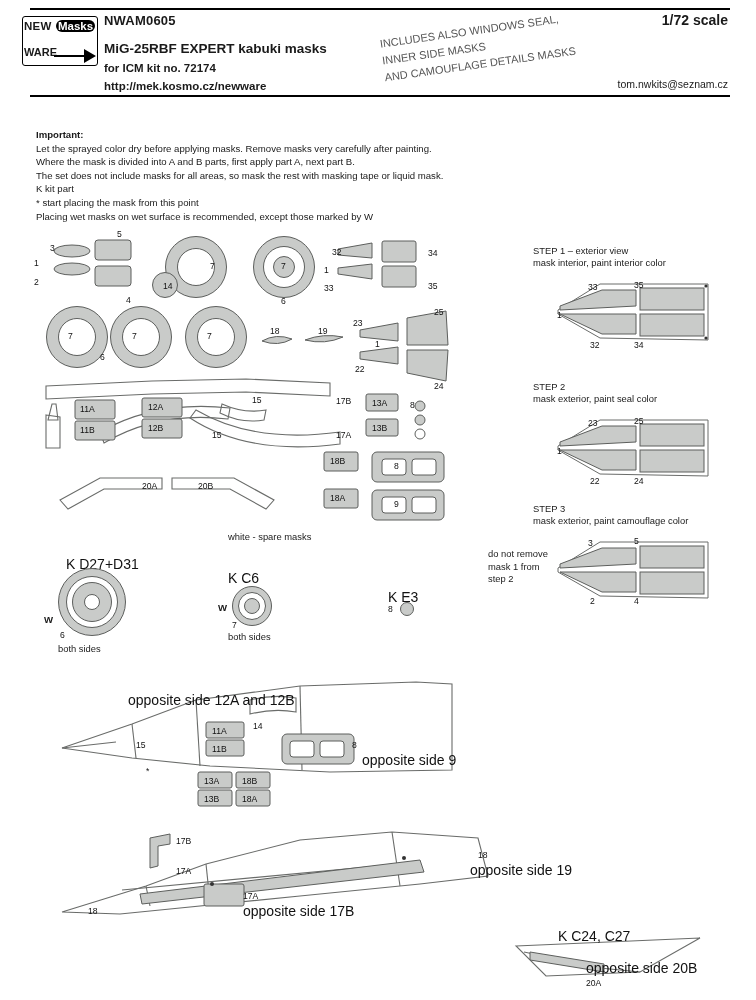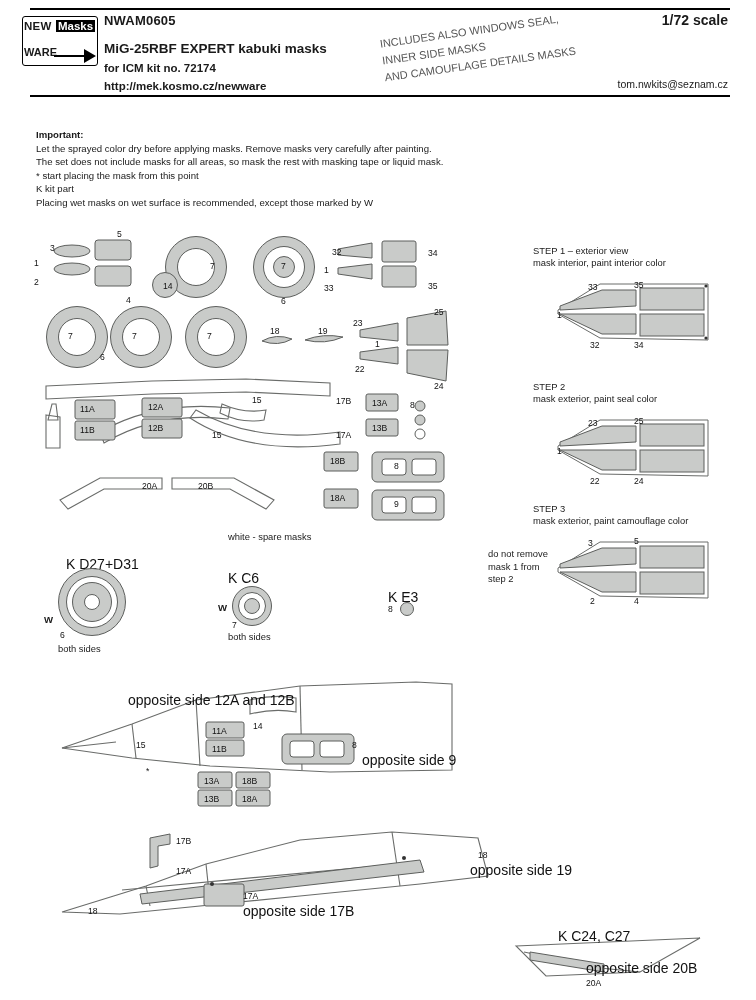--- a/index.html
+++ b/index.html
@@ -13,21 +13,21 @@
   }
   .sheet{position:relative;width:756px;height:1000px;}
 
   
   .header{position:absolute;left:0;top:0;width:756px;height:98px;}
   .hdr-rule{position:absolute;left:30px;top:8px;width:700px;height:2px;background:#000;}
   .hdr-rule2{position:absolute;left:30px;top:95px;width:700px;height:1.5px;background:#000;}
 
   .logo{position:absolute;left:24px;top:18px;width:72px;height:62px;}
   .logo .new{position:absolute;left:0;top:2px;font-size:11.5px;font-weight:bold;letter-spacing:.2px;}
-  .logo .masks{position:absolute;left:32px;top:2px;font-size:11.5px;font-weight:bold;background:#000;color:#fff;padding:0 2px;}
+  .logo .masks{position:absolute;left:32px;top:2px;font-size:11.5px;font-weight:bold;background:#000;color:#fff;padding:0 2px;border-radius:6px;}
   .logo .ware{position:absolute;left:0;top:28px;font-size:11px;font-weight:bold;}
   .logo .arrow{position:absolute;left:30px;top:26px;width:40px;height:16px;}
   .logo .box{position:absolute;left:-2px;top:-2px;width:74px;height:48px;border:1.6px solid #000;border-radius:3px;}
 
   .code{position:absolute;left:104px;top:13px;font-size:13px;font-weight:bold;letter-spacing:.2px;}
   .title1{position:absolute;left:104px;top:41px;font-size:13.5px;font-weight:bold;}
   .title2{position:absolute;left:104px;top:62px;font-size:11.5px;font-weight:bold;}
   .title3{position:absolute;left:104px;top:80px;font-size:11.5px;font-weight:bold;}
   .scale{position:absolute;right:28px;top:12px;font-size:14px;font-weight:bold;}
   .email{position:absolute;right:28px;top:78px;font-size:10.5px;}
@@ -83,23 +83,24 @@
     <div class="diag">
       <div>INCLUDES ALSO WINDOWS SEAL,</div>
       <div>INNER SIDE MASKS</div>
       <div>AND CAMOUFLAGE DETAILS MASKS</div>
     </div>
   </div>
 
   <div class="important">
     <div class="b">Important:</div>
     <div>Let the sprayed color dry before applying masks. Remove masks very carefully after painting.</div>
+    <div>Where the mask is divided into A and B parts, first apply part A, next part B.</div>
     <div>The set does not include masks for all areas, so mask the rest with masking tape or liquid mask.</div>
+    <div>K kit part</div>
     <div>*  start placing the mask from this point</div>
-    <div>K kit part</div>
     <div>Placing wet masks on wet surface is recommended, except those marked by W</div>
   </div>
 
   <div>
 
     <svg width="756" height="1000">
 
       <ellipse class="fillgrey" cx="72" cy="251" rx="18" ry="6"></ellipse>
       <ellipse class="fillgrey" cx="72" cy="269" rx="18" ry="6"></ellipse>
 

